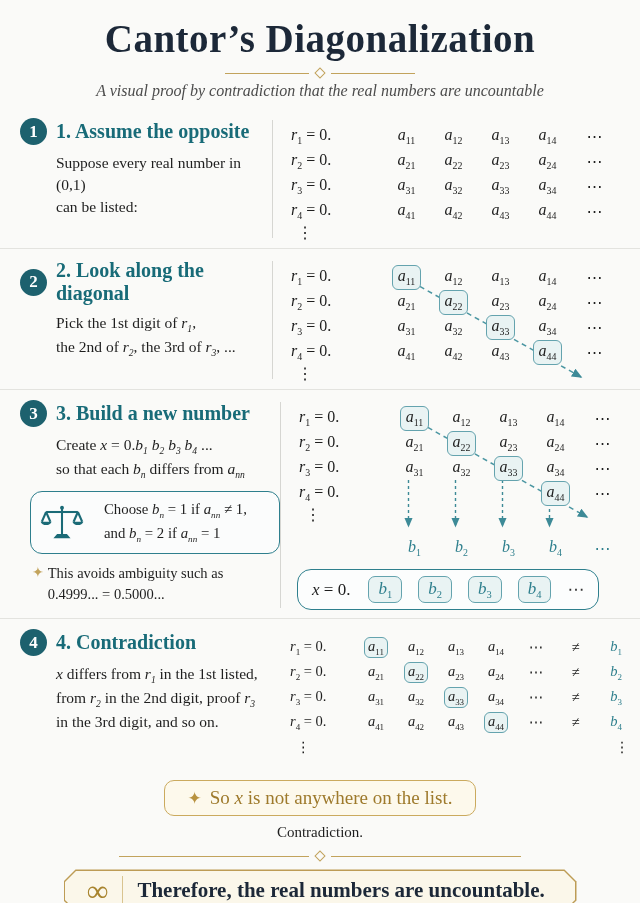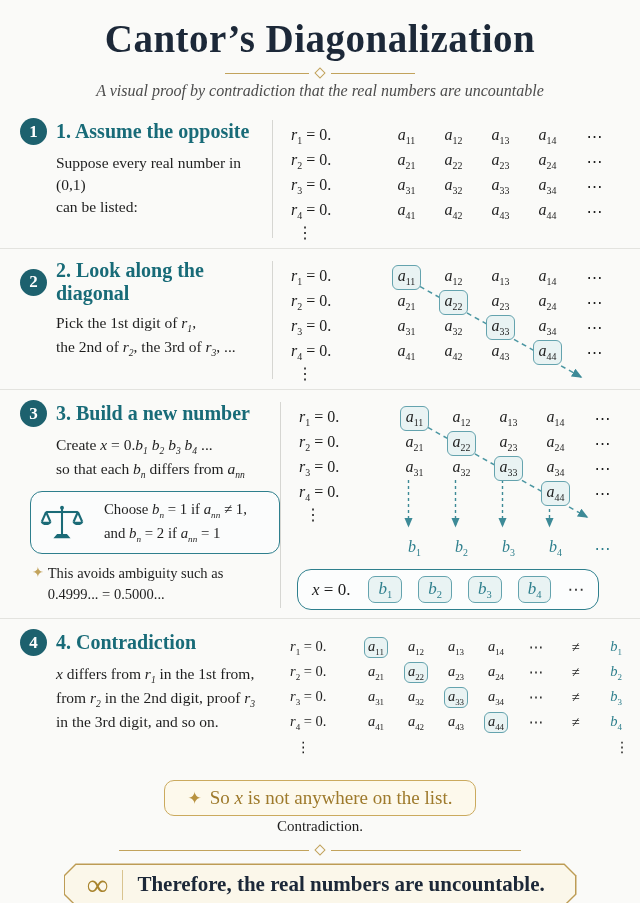--- a/index.html
+++ b/index.html
@@ -63,21 +63,21 @@
     padding:6px 14px;background:#fcfdfd;font-size:17px;gap:16px;}
   .xprefix{margin-right:2px;}
   .xdigit{border:1px solid #64a3ae;background:#e9f3f3;border-radius:7px;padding:2px 9px;color:#2e7f8d;}
   .xdots{color:#333;}
 
   
   .concl-box{width:fit-content;margin:12px auto 0;border:1.5px solid #cbaa5e;background:#fdf9ec;
     border-radius:10px;padding:6px 22px;font-size:19px;color:#9e7a2c;}
   .concl-box .star{font-size:17px;margin-right:8px;color:#b8923f;}
   .assume{text-align:center;font-size:15px;margin:9px 0 0;}
-  .assume.c2{margin-top:2px;}
+  .assume.c2{margin-top:8px;}
   .footer-divider{margin-top:11px;}
   .final-wrap{width:510px;margin:9px auto 0;background:#bd9c55;padding:1.5px;
     clip-path:polygon(0 12px,12px 0,calc(100% - 12px) 0,100% 12px,100% calc(100% - 12px),calc(100% - 12px) 100%,12px 100%,0 calc(100% - 12px));}
   .final{display:flex;align-items:center;gap:14px;background:#fbf7ea;padding:5px 22px;
     clip-path:polygon(0 11px,11px 0,calc(100% - 11px) 0,100% 11px,100% calc(100% - 11px),calc(100% - 11px) 100%,11px 100%,0 calc(100% - 11px));}
   .infinity{font-size:30px;color:#a8842e;font-weight:700;line-height:1;}
   .final .sep{width:1px;height:30px;background:#d9c48f;}
   .final-text{font-size:21px;color:#1c2838;font-weight:600;}
 </style>
 </head>
@@ -317,21 +317,21 @@
     </div>
   </section>
 
   <section class="step">
     <div class="left">
       <div class="badge-row">
         <div class="badge">4</div>
         <h2 class="heading">4. Contradiction</h2>
       </div>
       <div class="body">
-        <div><span class="m">x</span><span> differs from </span><span class="m">r<sub>1</sub></span><span> in the 1st from,</span></div>
+        <div><span class="m">x</span><span> differs from </span><span class="m">r<sub>1</sub></span><span> in the 1st listed,</span></div>
         <div><span>from </span><span class="m">r<sub>2</sub></span><span> in the 2nd digit, proof </span><span class="m">r<sub>3</sub></span></div>
         <div><span>in the 3rd digit, and so on.</span></div>
       </div>
     </div>
     <div class="vline"></div>
     <div class="right">
       <div class="matrix m-narrow">
           <div class="mrow">
             <span class="mlabel"><i>r</i><sub>1</sub> = 0.</span>
             <span class="mcell"><span class="sym hl"><i>a</i><sub>11</sub></span></span>

